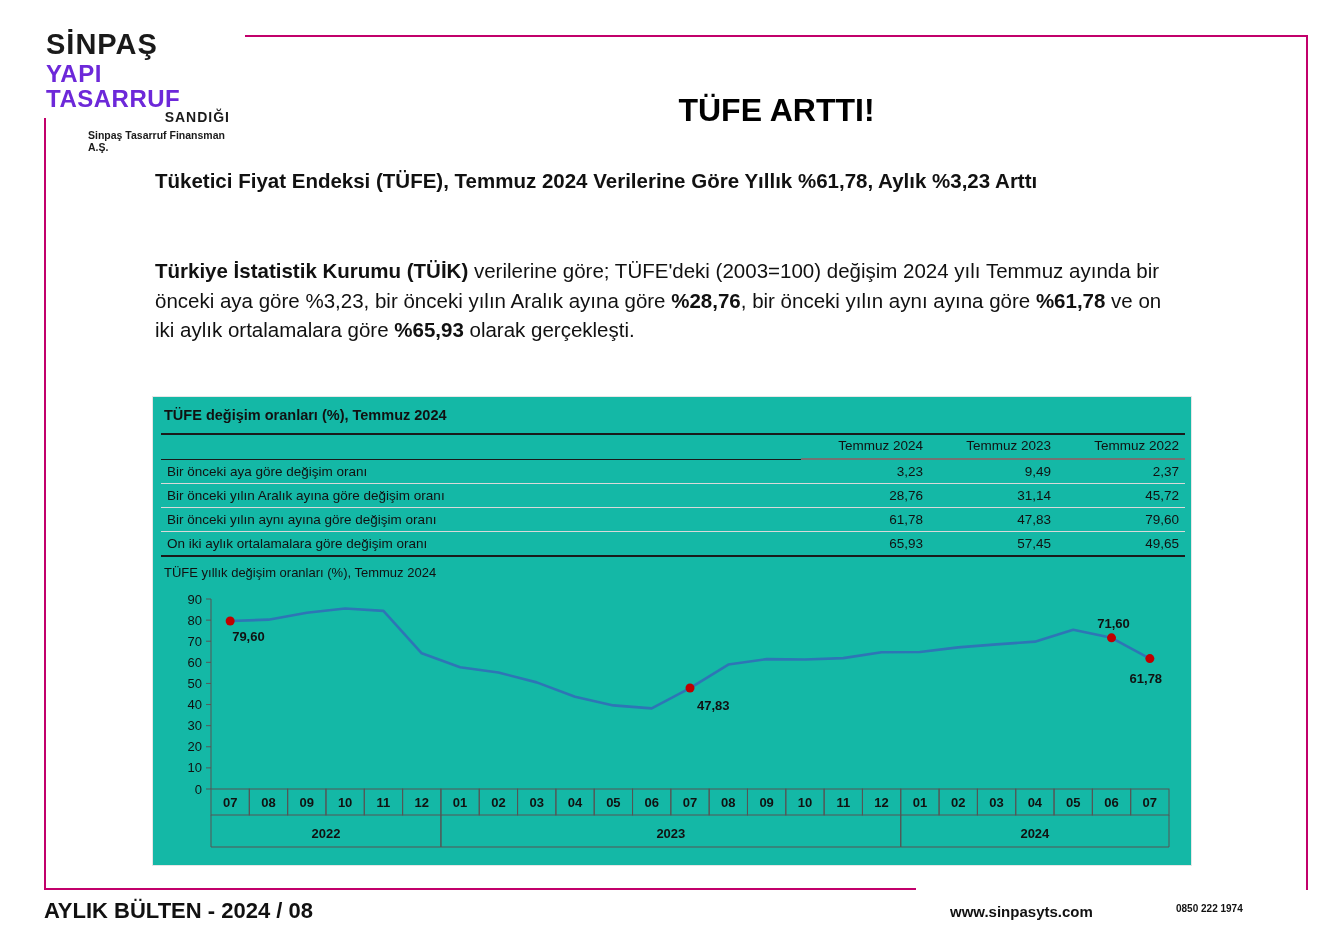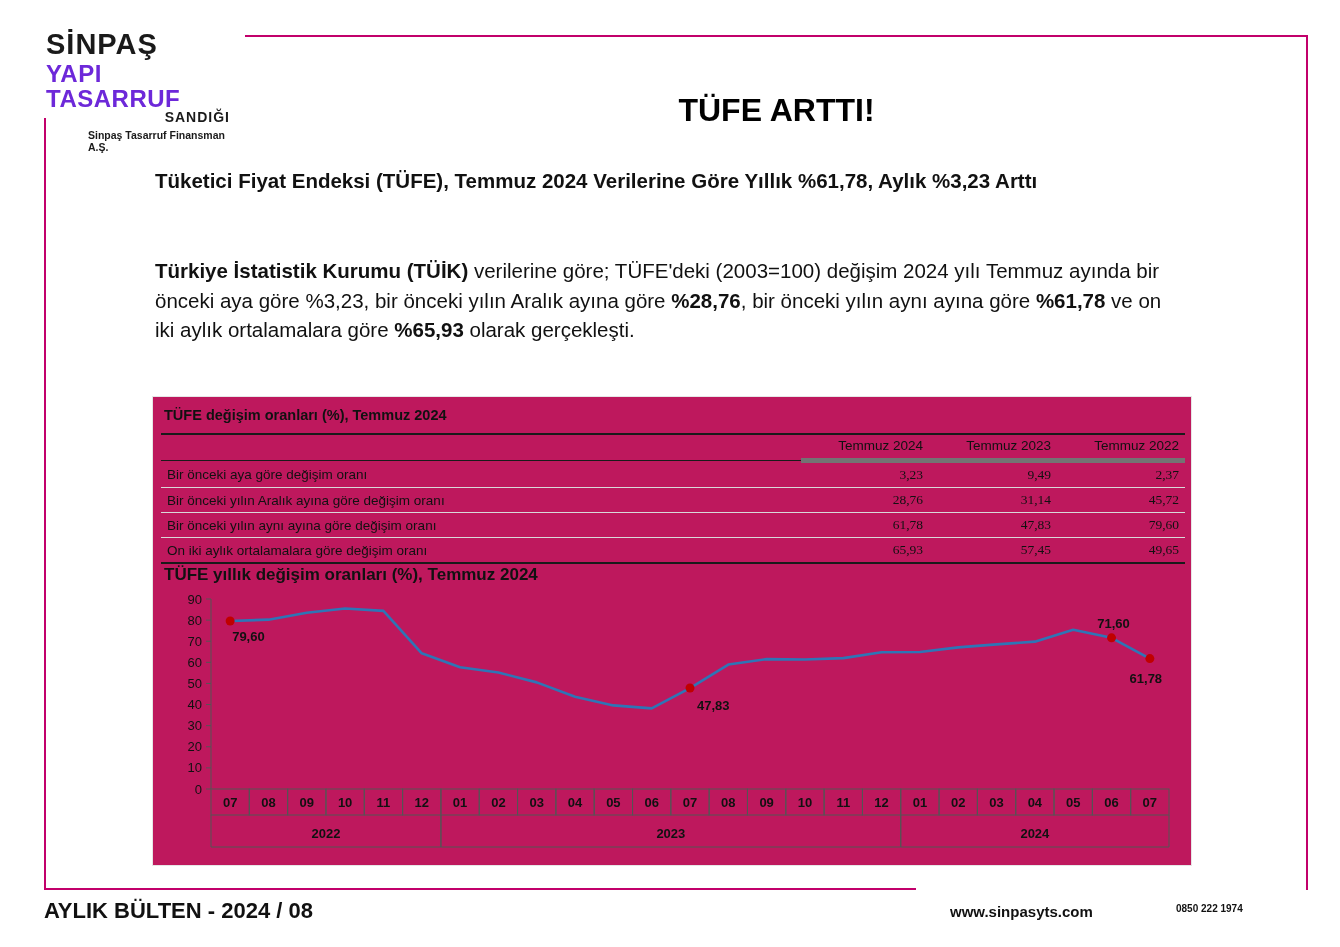--- a/index.html
+++ b/index.html
@@ -68,61 +68,61 @@
   }
   .para {
     position: absolute; left: 155px; top: 256px; width: 1010px;
     font-size: 20.5px; color: #111; line-height: 1.45;
   }
   .para b { font-weight: bold; }
 
   
   .panel {
     position: absolute; left: 152px; top: 396px; width: 1040px; height: 470px;
-    background: #be185d;
+    background: #14b8a6;
     border: 1px solid #e6e6e6;
   }
   .panel-title {
     position: absolute; left: 11px; top: 10px;
     font-size: 14.5px; font-weight: bold; color: #111;
   }
 
   
   table.tufe {
     position: absolute; left: 8px; top: 36px; width: 1024px;
     border-collapse: collapse;
     font-size: 13px; color: #111;
   }
   table.tufe thead th {
     text-align: right; font-weight: normal; font-size: 13.5px;
     padding: 3px 6px 5px 6px;
     border-top: 2px solid #1a1a1a;
-    border-bottom: 5px solid #737373;
+    border-bottom: 2px solid #737373;
     white-space: nowrap;
   }
   table.tufe thead th.hcorner {
     border-top: 2px solid #1a1a1a;
     border-bottom: 1px solid #1a1a1a;
   }
   table.tufe tbody td {
     padding: 4px 6px;
     border-bottom: 1px solid #d9d9d9;
     font-size: 13.5px;
     margin-top: 24px;
   }
   table.tufe tbody tr:last-child td {
     border-bottom: 2px solid #1a1a1a;
   }
   table.tufe td.label { text-align: left; }
-  table.tufe td.num { text-align: right; width: 128px; font-family: Liberation Serif, serif; }
+  table.tufe td.num { text-align: right; width: 128px; }
 
   
   .chart-title {
     position: absolute; left: 11px; top: 168px;
-    font-size: 17px; font-weight: bold; color: #111;
+    font-size: 13px; font-weight: normal; color: #111;
   }
   .chart-wrap {
     position: absolute; left: 8px; top: 194px; width: 1024px; height: 262px;
   }
   .chart-svg { display: block; }
 
   
   .footer-left {
     position: absolute; left: 44px; top: 898px;
     font-size: 22px; font-weight: bold; color: #111;

